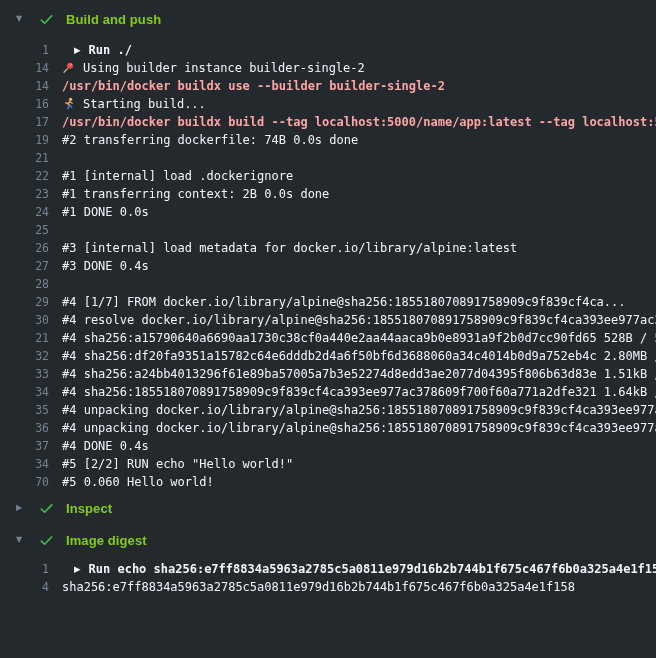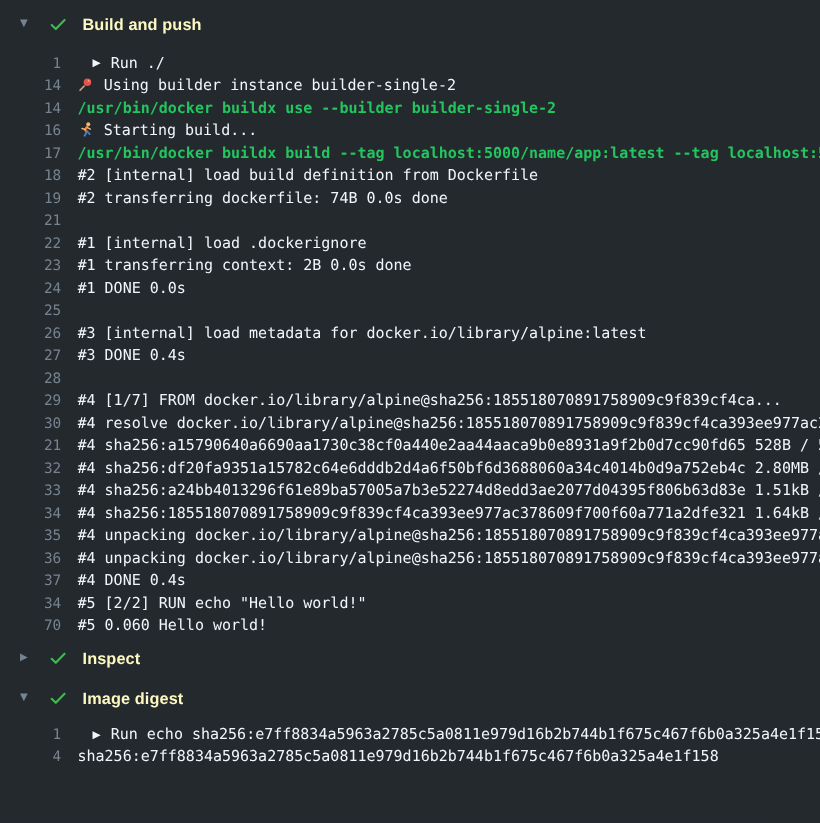--- a/index.html
+++ b/index.html
@@ -13,38 +13,38 @@
     display:flex;align-items:center;height:26px;padding:0 16px;cursor:pointer;
   }
   .section-header.first{margin-top:6px;}
   .section-header.spaced{margin-top:6px;}
   .chev{
     flex:none;width:12px;margin-right:11px;font-size:8px;line-height:26px;
     color:#768390;font-family:"DejaVu Sans",sans-serif;text-align:left;
   }
   .check{flex:none;width:15px;height:15px;margin-right:12px;display:flex;align-items:center;}
   .sec-title{
-    color:#fef9c3;font-size:13px;font-weight:700;letter-spacing:.1px;
+    color:#84cc16;font-size:13px;font-weight:700;letter-spacing:.1px;
     font-family:"Liberation Sans",sans-serif;
   }
   .log-lines{padding:9px 0 4px 0;}
   .log-lines.digest{padding:7px 0 8px 0;}
   .line{
     display:flex;height:18px;line-height:18px;white-space:pre;
     font-family:"DejaVu Sans Mono",monospace;font-size:12px;
   }
   .num{
     flex:none;width:49px;text-align:right;color:#768390;cursor:pointer;
     font-size:11.5px;
   }
   .content{
     flex:1;margin-left:13px;overflow:hidden;white-space:pre;color:#f0f6fc;
   }
-  .content.cmd{color:#22c55e;font-weight:700;}
-  .content.group{font-weight:400;cursor:pointer;}
+  .content.cmd{color:#fca5a5;font-weight:700;}
+  .content.group{font-weight:700;cursor:pointer;}
   .group-arrow{
     display:inline-block;margin-left:12px;margin-right:8px;font-size:8.5px;
     color:#f0f6fc;font-family:"DejaVu Sans",sans-serif;vertical-align:1px;
   }
   .emoji{display:inline-block;width:14px;height:13px;margin-right:7px;vertical-align:-2px;}
   .emoji svg{display:block;}
 </style>
 </head>
 <body>
 
@@ -86,24 +86,20 @@
               <path d="M9.8 6.2 L12.6 7.8 M7.6 8 L4.4 7.2" fill="none" stroke="#edb879" stroke-width="1.4" stroke-linecap="round"></path>
               <path d="M9.2 10.4 L7 14.2 M9.4 10 L12 12.6" fill="none" stroke="#4c7cc3" stroke-width="1.8" stroke-linecap="round"></path>
             </svg></span><span>Starting build...</span></span>
   </div>
 
   <div class="line">
     <span class="num">17</span>
     <span class="content cmd"><span>/usr/bin/docker buildx build --tag localhost:5000/name/app:latest --tag localhost:5000</span></span>
   </div>
 
-  <div class="line">
-    <span class="num">18</span>
-    <span class="content"><span>#2 [internal] load build definition from Dockerfile</span></span>
-  </div>
 
   <div class="line">
     <span class="num">19</span>
     <span class="content"><span>#2 transferring dockerfile: 74B 0.0s done</span></span>
   </div>
 
 
   <div class="line">
     <span class="num">21</span>
     <span class="content"><span></span></span>

